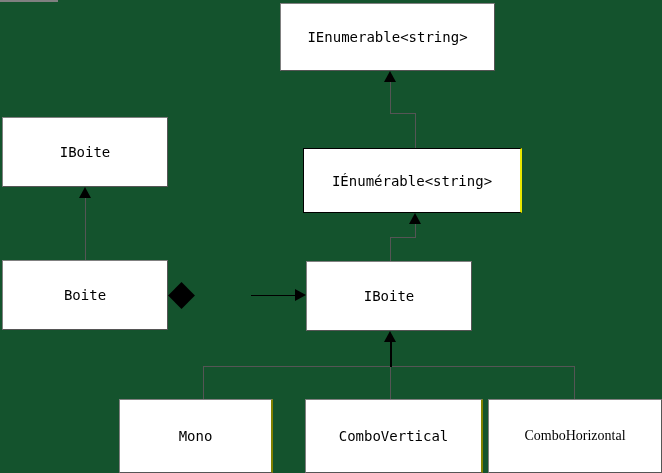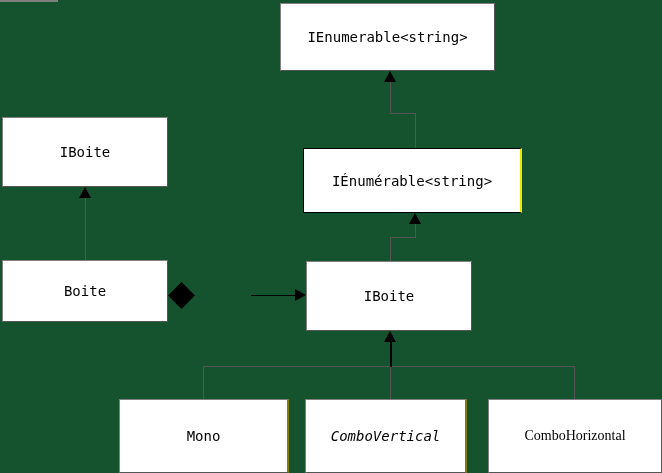--- a/index.html
+++ b/index.html
@@ -118,33 +118,33 @@
   </div>
 
   <div class="uml-box shade" style="left:2px; top:117px; width:166px; height:70px;">
     <span class="box-label">IBoite</span>
   </div>
 
   <div class="uml-box accent-right" style="left:303px; top:148px; width:219px; height:65px;">
     <span class="box-label">IÉnumérable&lt;string&gt;</span>
   </div>
 
-  <div class="uml-box shade" style="left:2px; top:260px; width:166px; height:62px;">
+  <div class="uml-box shade" style="left:2px; top:260px; width:166px; height:70px;">
     <span class="box-label">Boite</span>
   </div>
 
   <div class="uml-box shade" style="left:306px; top:261px; width:166px; height:70px;">
     <span class="box-label">IBoite</span>
   </div>
 
-  <div class="uml-box shade accent-right-olive" style="left:119px; top:399px; width:170px; height:74px;">
+  <div class="uml-box shade accent-right-olive" style="left:119px; top:399px; width:154px; height:74px;">
     <span class="box-label">Mono</span>
   </div>
 
-  <div class="uml-box shade accent-right-olive" style="left:305px; top:399px; width:162px; height:74px;font-style:italic;">
+  <div class="uml-box shade accent-right-olive" style="left:305px; top:399px; width:178px; height:74px;">
     <span class="box-label">ComboVertical</span>
   </div>
 
   <div class="uml-box shade" style="left:488px; top:399px; width:174px; height:74px;font-family:Liberation Serif, serif;">
     <span class="box-label">ComboHorizontal</span>
   </div>
 
 </div>
 
 </body></html>

